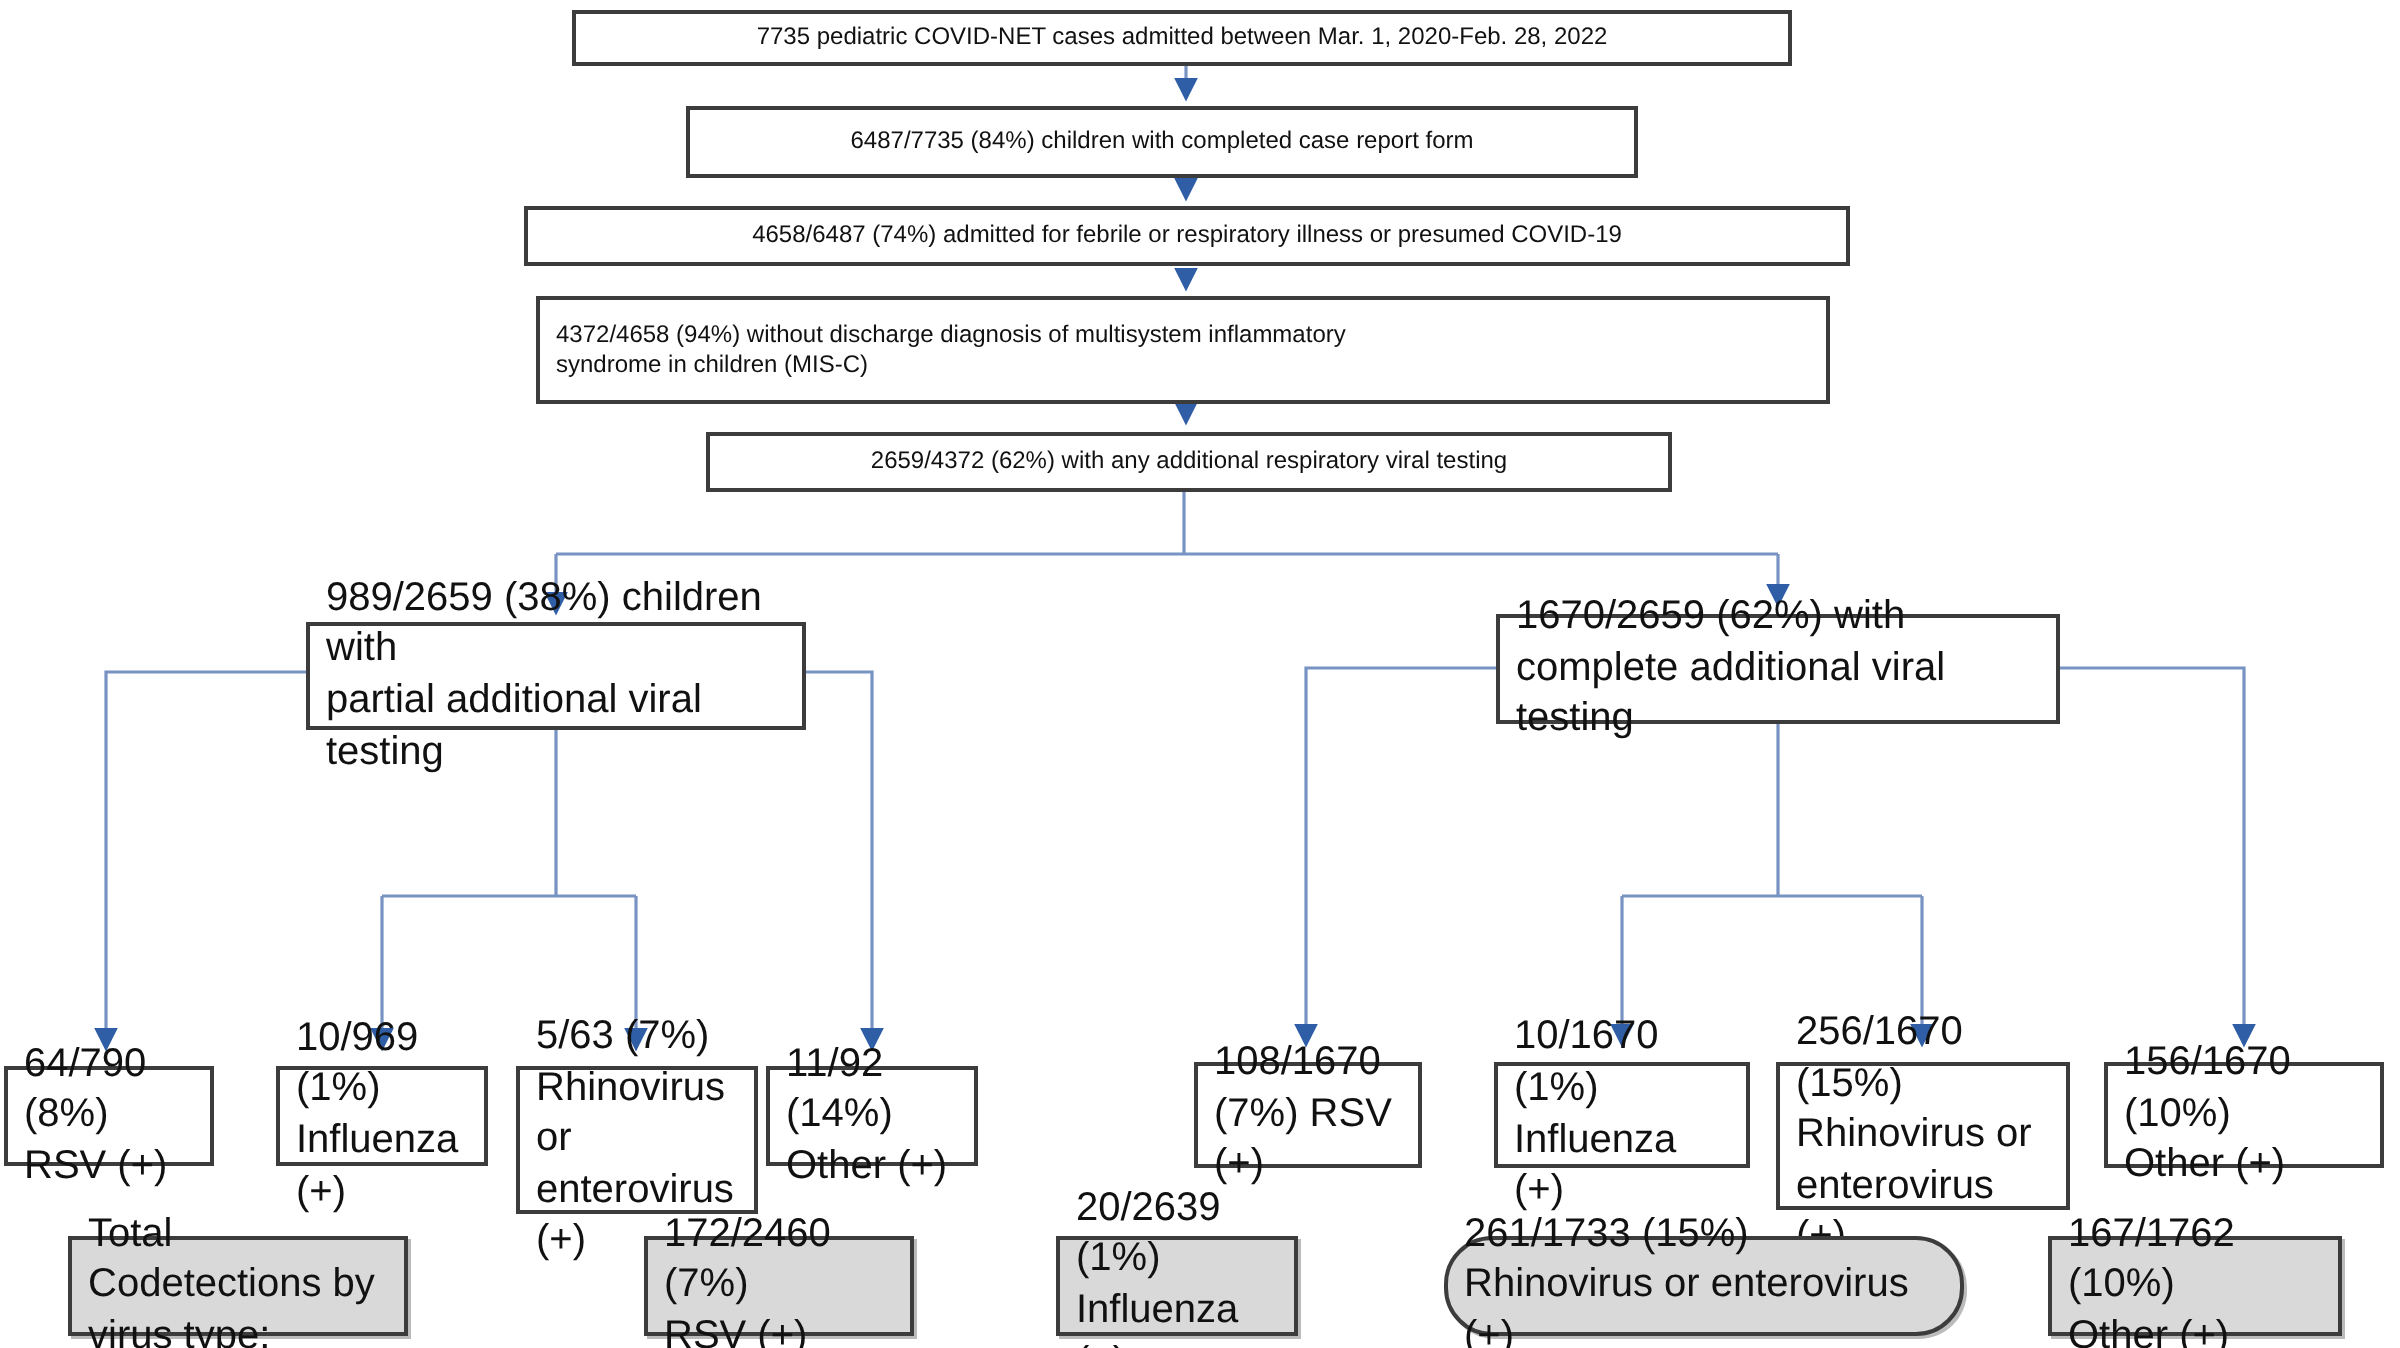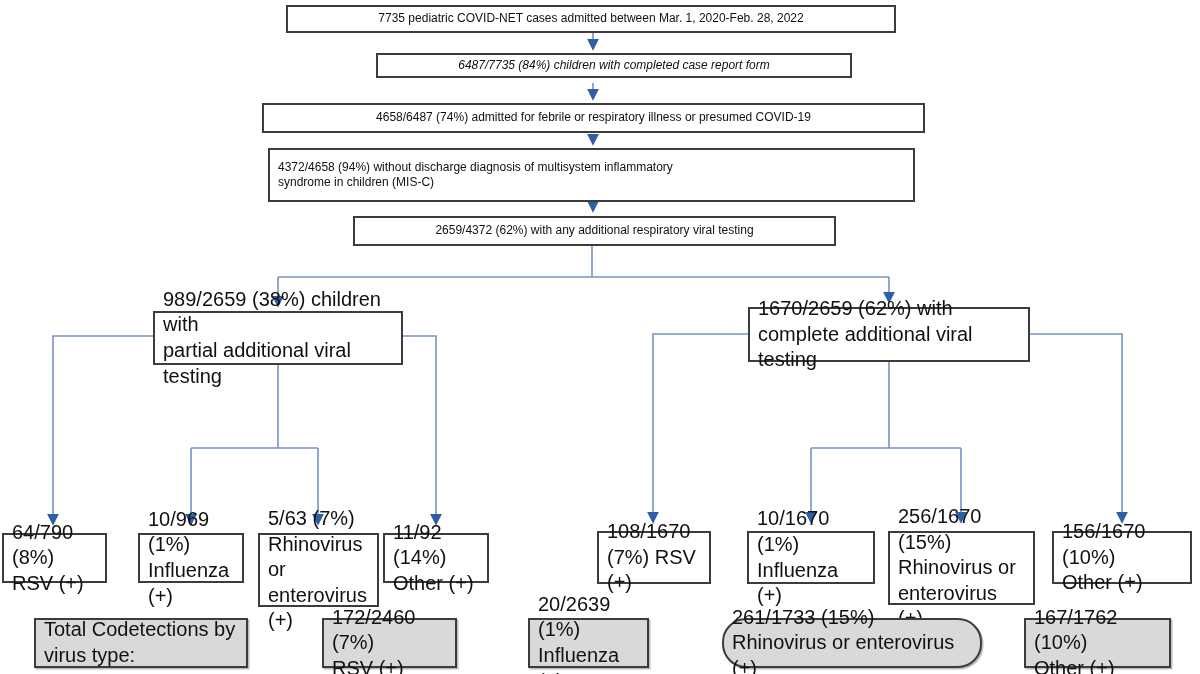--- a/index.html
+++ b/index.html
@@ -62,21 +62,21 @@
 
     <path class="cline" d="M748,334 H653 V522" marker-end="url(#arrow)"></path>
     <path class="cline" d="M1030,334 H1122 V522" marker-end="url(#arrow)"></path>
     <path class="cline" d="M889,362 V448 M811,448 H961"></path>
     <path class="cline" d="M811,448 V522" marker-end="url(#arrow)"></path>
     <path class="cline" d="M961,448 V522" marker-end="url(#arrow)"></path>
   </svg>
 
   <div class="box chain center" style="left:286px;top:5px;width:610px;height:28px;">7735 pediatric COVID-NET cases admitted between Mar. 1, 2020-Feb. 28, 2022</div>
 
-  <div class="box chain center" style="left:376px;top:53px;width:476px;height:25px;font-style:italic;">6487/7735 (84%) children with completed case report form</div>
+  <div class="box chain center" style="left:343px;top:53px;width:476px;height:36px;">6487/7735 (84%) children with completed case report form</div>
 
   <div class="box chain center" style="left:262px;top:103px;width:663px;height:30px;">4658/6487 (74%) admitted for febrile or respiratory illness or presumed COVID-19</div>
 
   <div class="box chain" style="left:268px;top:148px;width:647px;height:54px;">4372/4658 (94%) without discharge diagnosis of multisystem inflammatory
 syndrome in children (MIS-C)</div>
 
   <div class="box chain center" style="left:353px;top:216px;width:483px;height:30px;">2659/4372 (62%) with any additional respiratory viral testing</div>
 
   <div class="box" style="left:153px;top:311px;width:250px;height:54px;">989/2659 (38%) children with
 partial additional viral testing</div>
@@ -103,21 +103,21 @@
   <div class="box" style="left:747px;top:531px;width:128px;height:53px;">10/1670 (1%)
 Influenza (+)</div>
 
   <div class="box" style="left:888px;top:531px;width:147px;height:74px;">256/1670 (15%)
 Rhinovirus or
 enterovirus (+)</div>
 
   <div class="box" style="left:1052px;top:531px;width:140px;height:53px;">156/1670 (10%)
 Other (+)</div>
 
-  <div class="box shaded" style="left:34px;top:618px;width:214px;height:50px;">Total Codetections by
+  <div class="box shaded" style="left:34px;top:618px;width:170px;height:50px;">Total Codetections by
 virus type:</div>
 
   <div class="box shaded" style="left:322px;top:618px;width:135px;height:50px;">172/2460 (7%)
 RSV (+)</div>
 
   <div class="box shaded" style="left:528px;top:618px;width:121px;height:50px;">20/2639 (1%)
 Influenza (+)</div>
 
   <div class="box shaded" style="left:722px;top:618px;width:260px;height:50px;border-radius:24px;">261/1733 (15%)
 Rhinovirus or enterovirus (+)</div>

